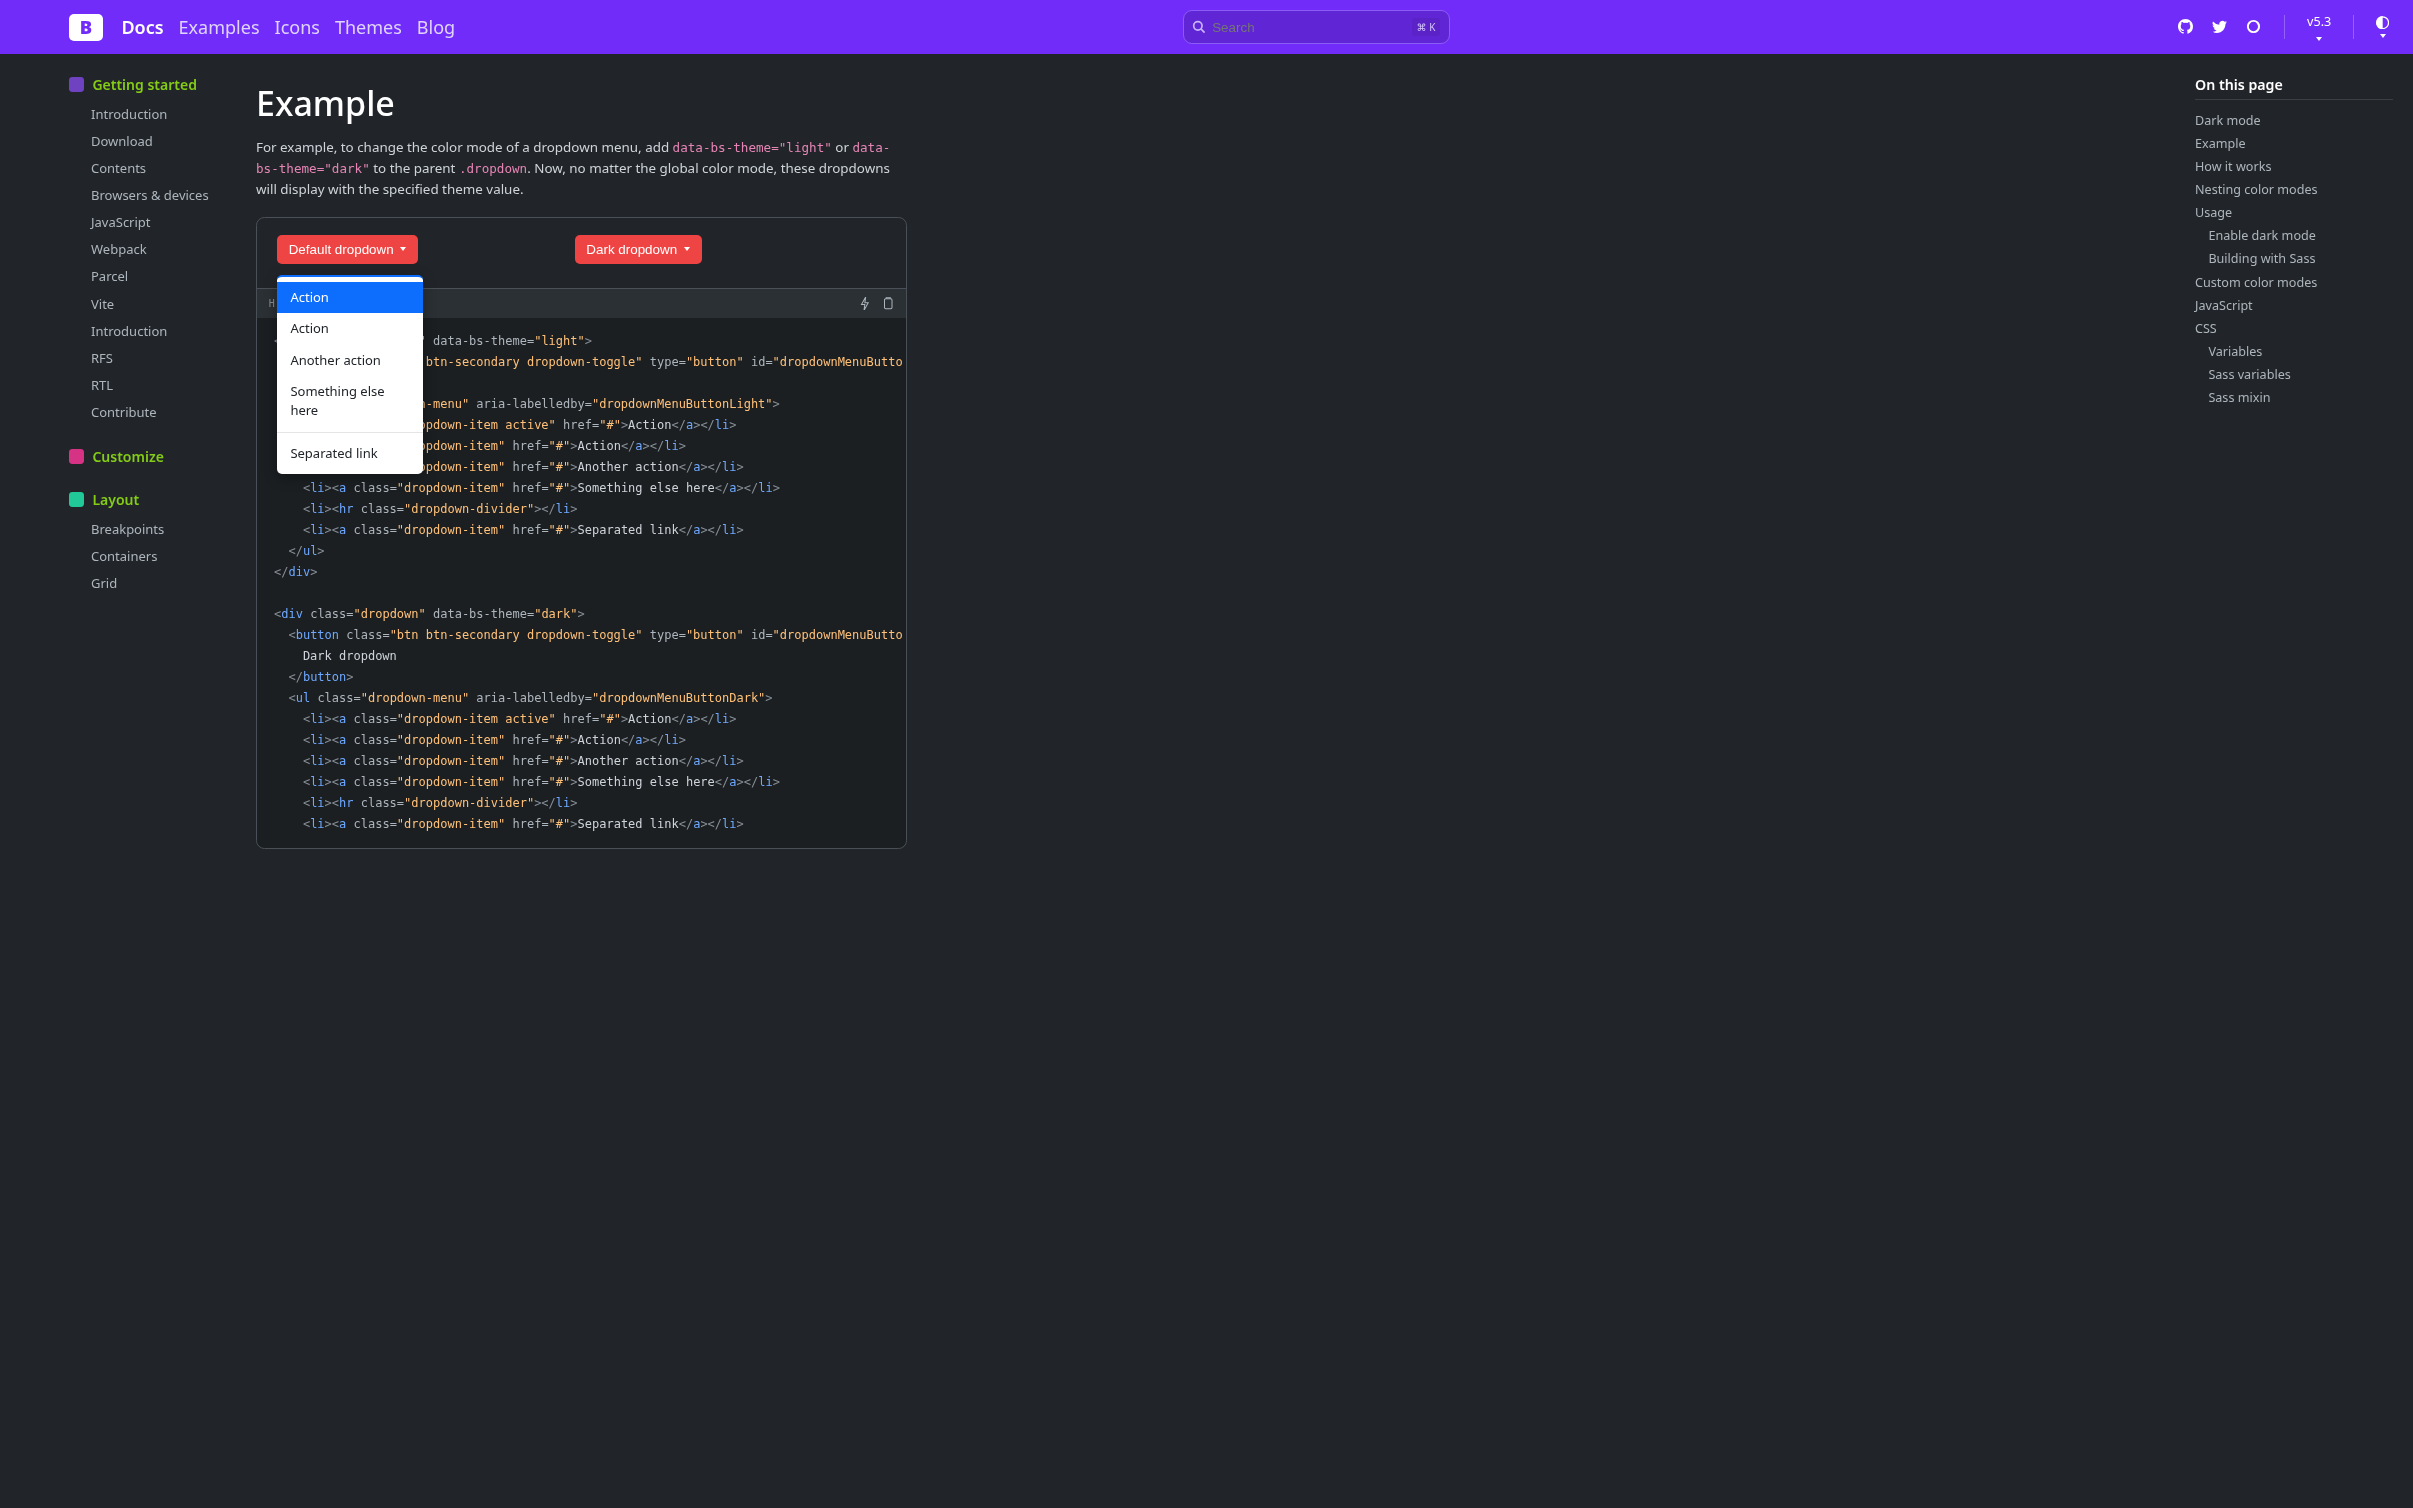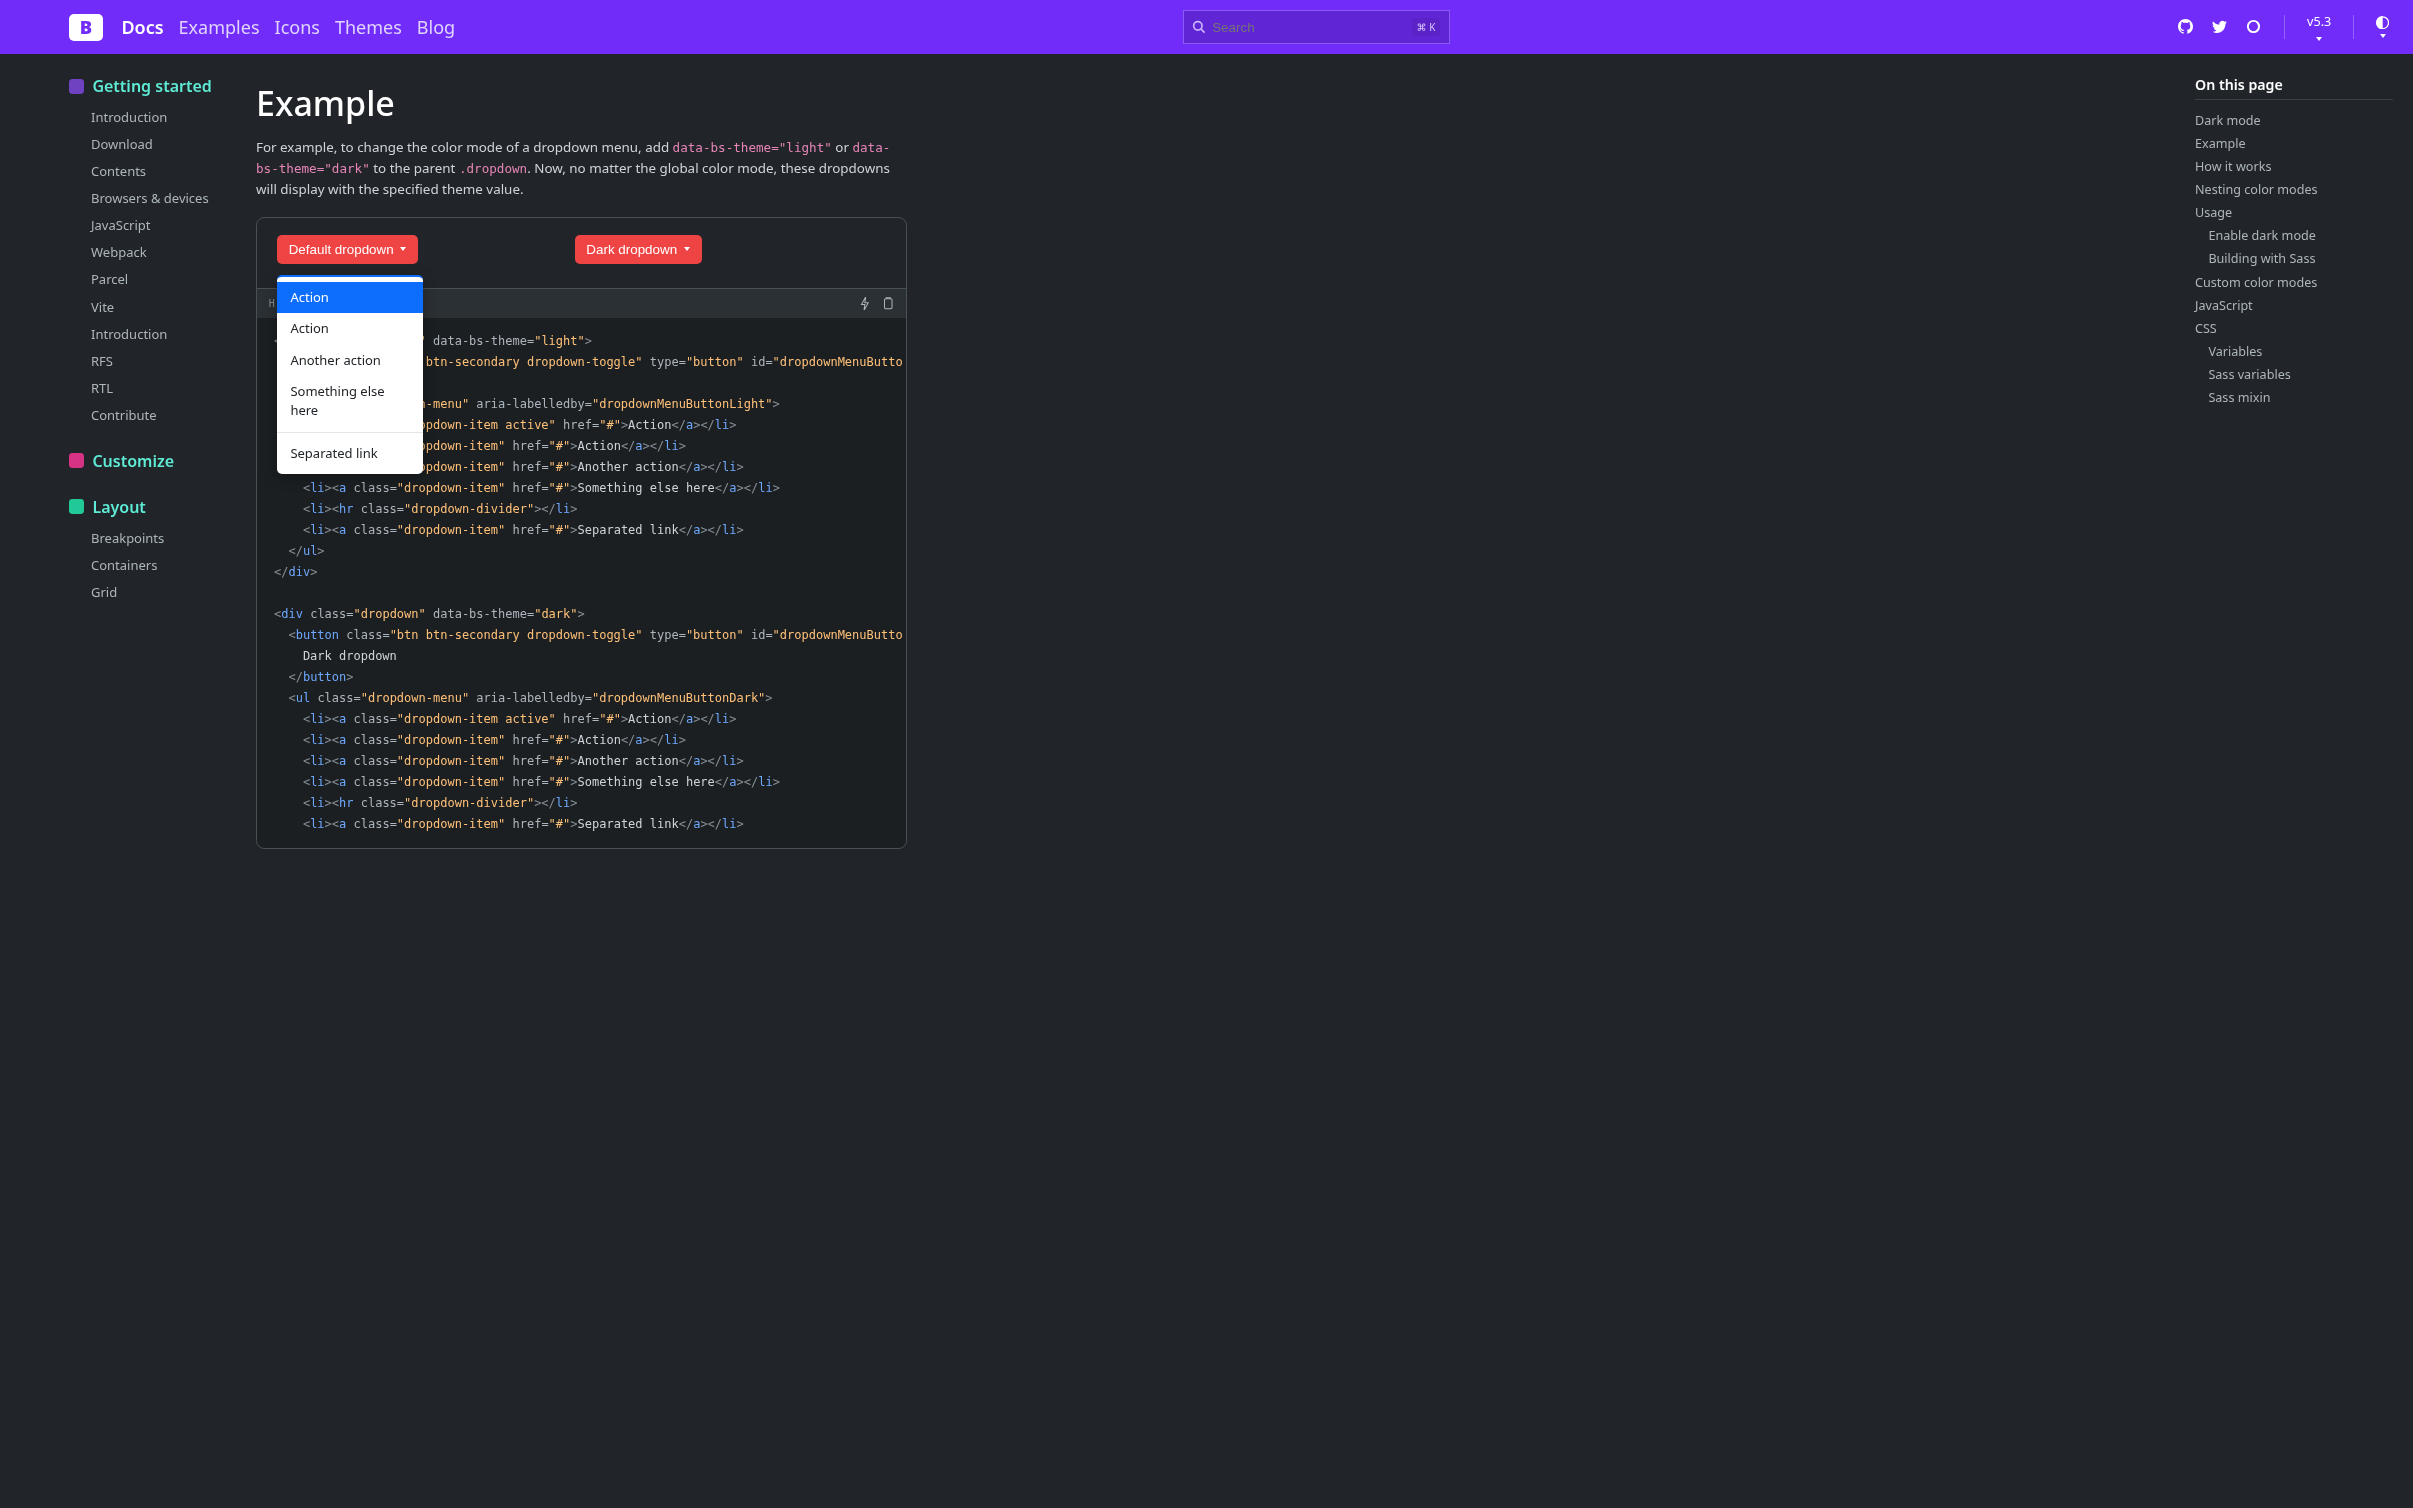--- a/index.html
+++ b/index.html
@@ -27,21 +27,21 @@
     margin-right: 11.7px;
     display:flex;align-items:center;justify-content:center;
     color:#712cf9;font-weight:900;font-size:18.4px;
   }
   .navlinks { display:flex; gap:15px; }
   .navlinks a { color:#e0d4ff; text-decoration:none; font-size:18px; }
   .navlinks a.active { color:#fff; font-weight:600; }
   .search-wrap { margin-left:auto; margin-right:auto; }
   .searchbox {
     width: 267px; height: 34px;
-    border:0.8px solid #8a5cf5; border-radius:0;
+    border:0.8px solid #8a5cf5; border-radius:9px;
     background: rgba(0,0,0,0.15);
     display:flex; align-items:center; padding:0 8.4px;
     color:#c8b5ff;
   }
   .searchbox svg { flex-shrink:0; }
   .searchbox input {
     flex:1; background:none; border:none; outline:none;
     color:#d8c9ff; font-size:13.4px; margin-left:6.7px;
   }
   .searchbox .kbd {
@@ -51,21 +51,21 @@
   .right-icons { display:flex; align-items:center; gap:17px; }
   .right-icons .ico { width:17px; height:17px; color:#fff; display:flex;align-items:center;justify-content:center;}
   .divider-v { width:0.8px; height:23.5px; background:rgba(255,255,255,0.25); margin:0 5px; }
   .ver-drop { color:#fff; display:flex; align-items:center; gap:5px; font-size:12.6px;flex-direction:column;}
   .caret-down { width:0;height:0;border-left:3.4px solid transparent;border-right:3.4px solid transparent;border-top:4.2px solid currentColor;}
   
   .page { display:grid; grid-template-columns: 251px 1fr 218px; }
   
   aside.sidebar { padding: 20px 0 34px 69px; }
   .side-section { margin-bottom: 22px; }
-  .side-head { display:flex; align-items:center; gap:8.4px; color:#5eead4; font-weight:600; font-size:16px; margin-bottom:8.4px;}
+  .side-head { display:flex; align-items:center; gap:8.4px; color:#84cc16; font-weight:600; font-size:14px; margin-bottom:8.4px;}
   .side-head .badge { width:15px;height:15px;border-radius:3.4px; }
   .badge.pink{background:#d63384;} .badge.violet{background:#6f42c1;} .badge.teal{background:#20c997;}
   .side-list { list-style:none; padding-left:22px; }
   .side-list li { margin: 4.2px 0; }
   .side-list a { color:#adb5bd; text-decoration:none; font-size:13px; display:inline-block; padding:1.7px 8.4px; margin-left:-8.4px; border-radius:4.2px;}
   .side-list a.active { background:#6528e0; color:#fff; font-weight:500;}
   
   main.content { padding: 23.5px 23.5px 34px 5px; max-width: 679px; }
   h1.title { font-size:34px; font-weight:500; color:#fff; margin-bottom:8.4px; }
   p.lead { color:#ced4da; font-size:13.4px; margin-bottom:18.4px; }

